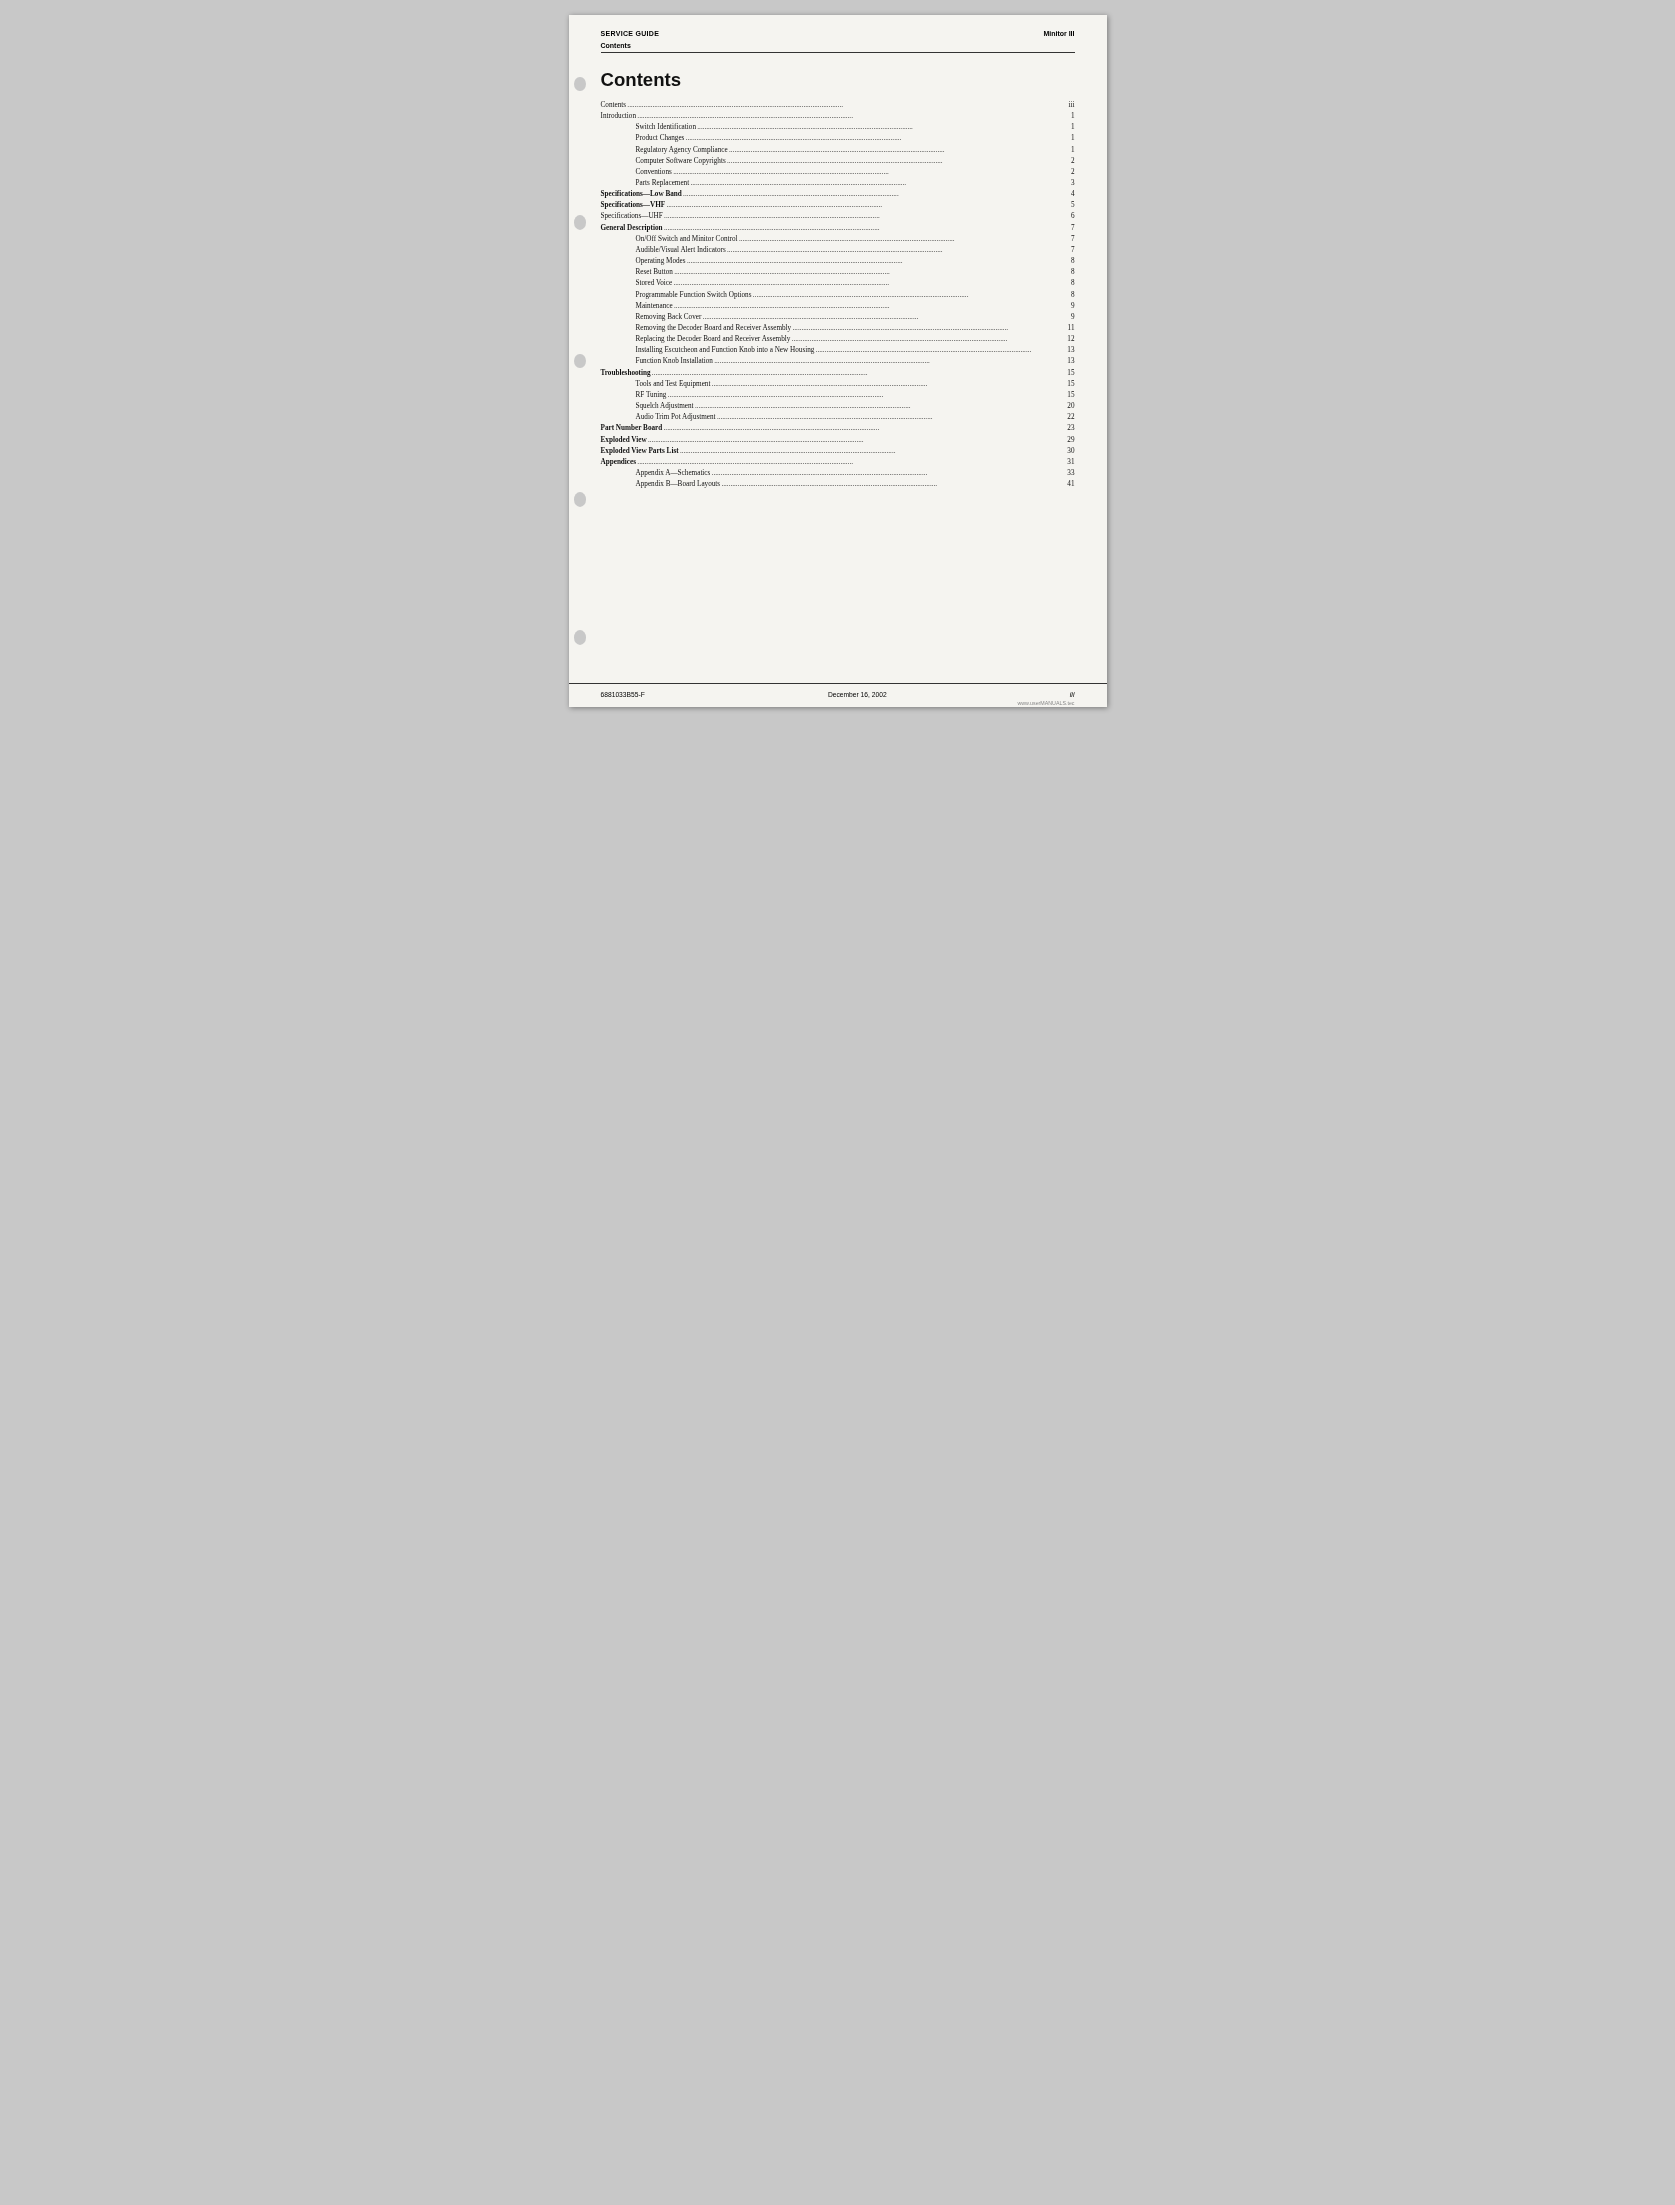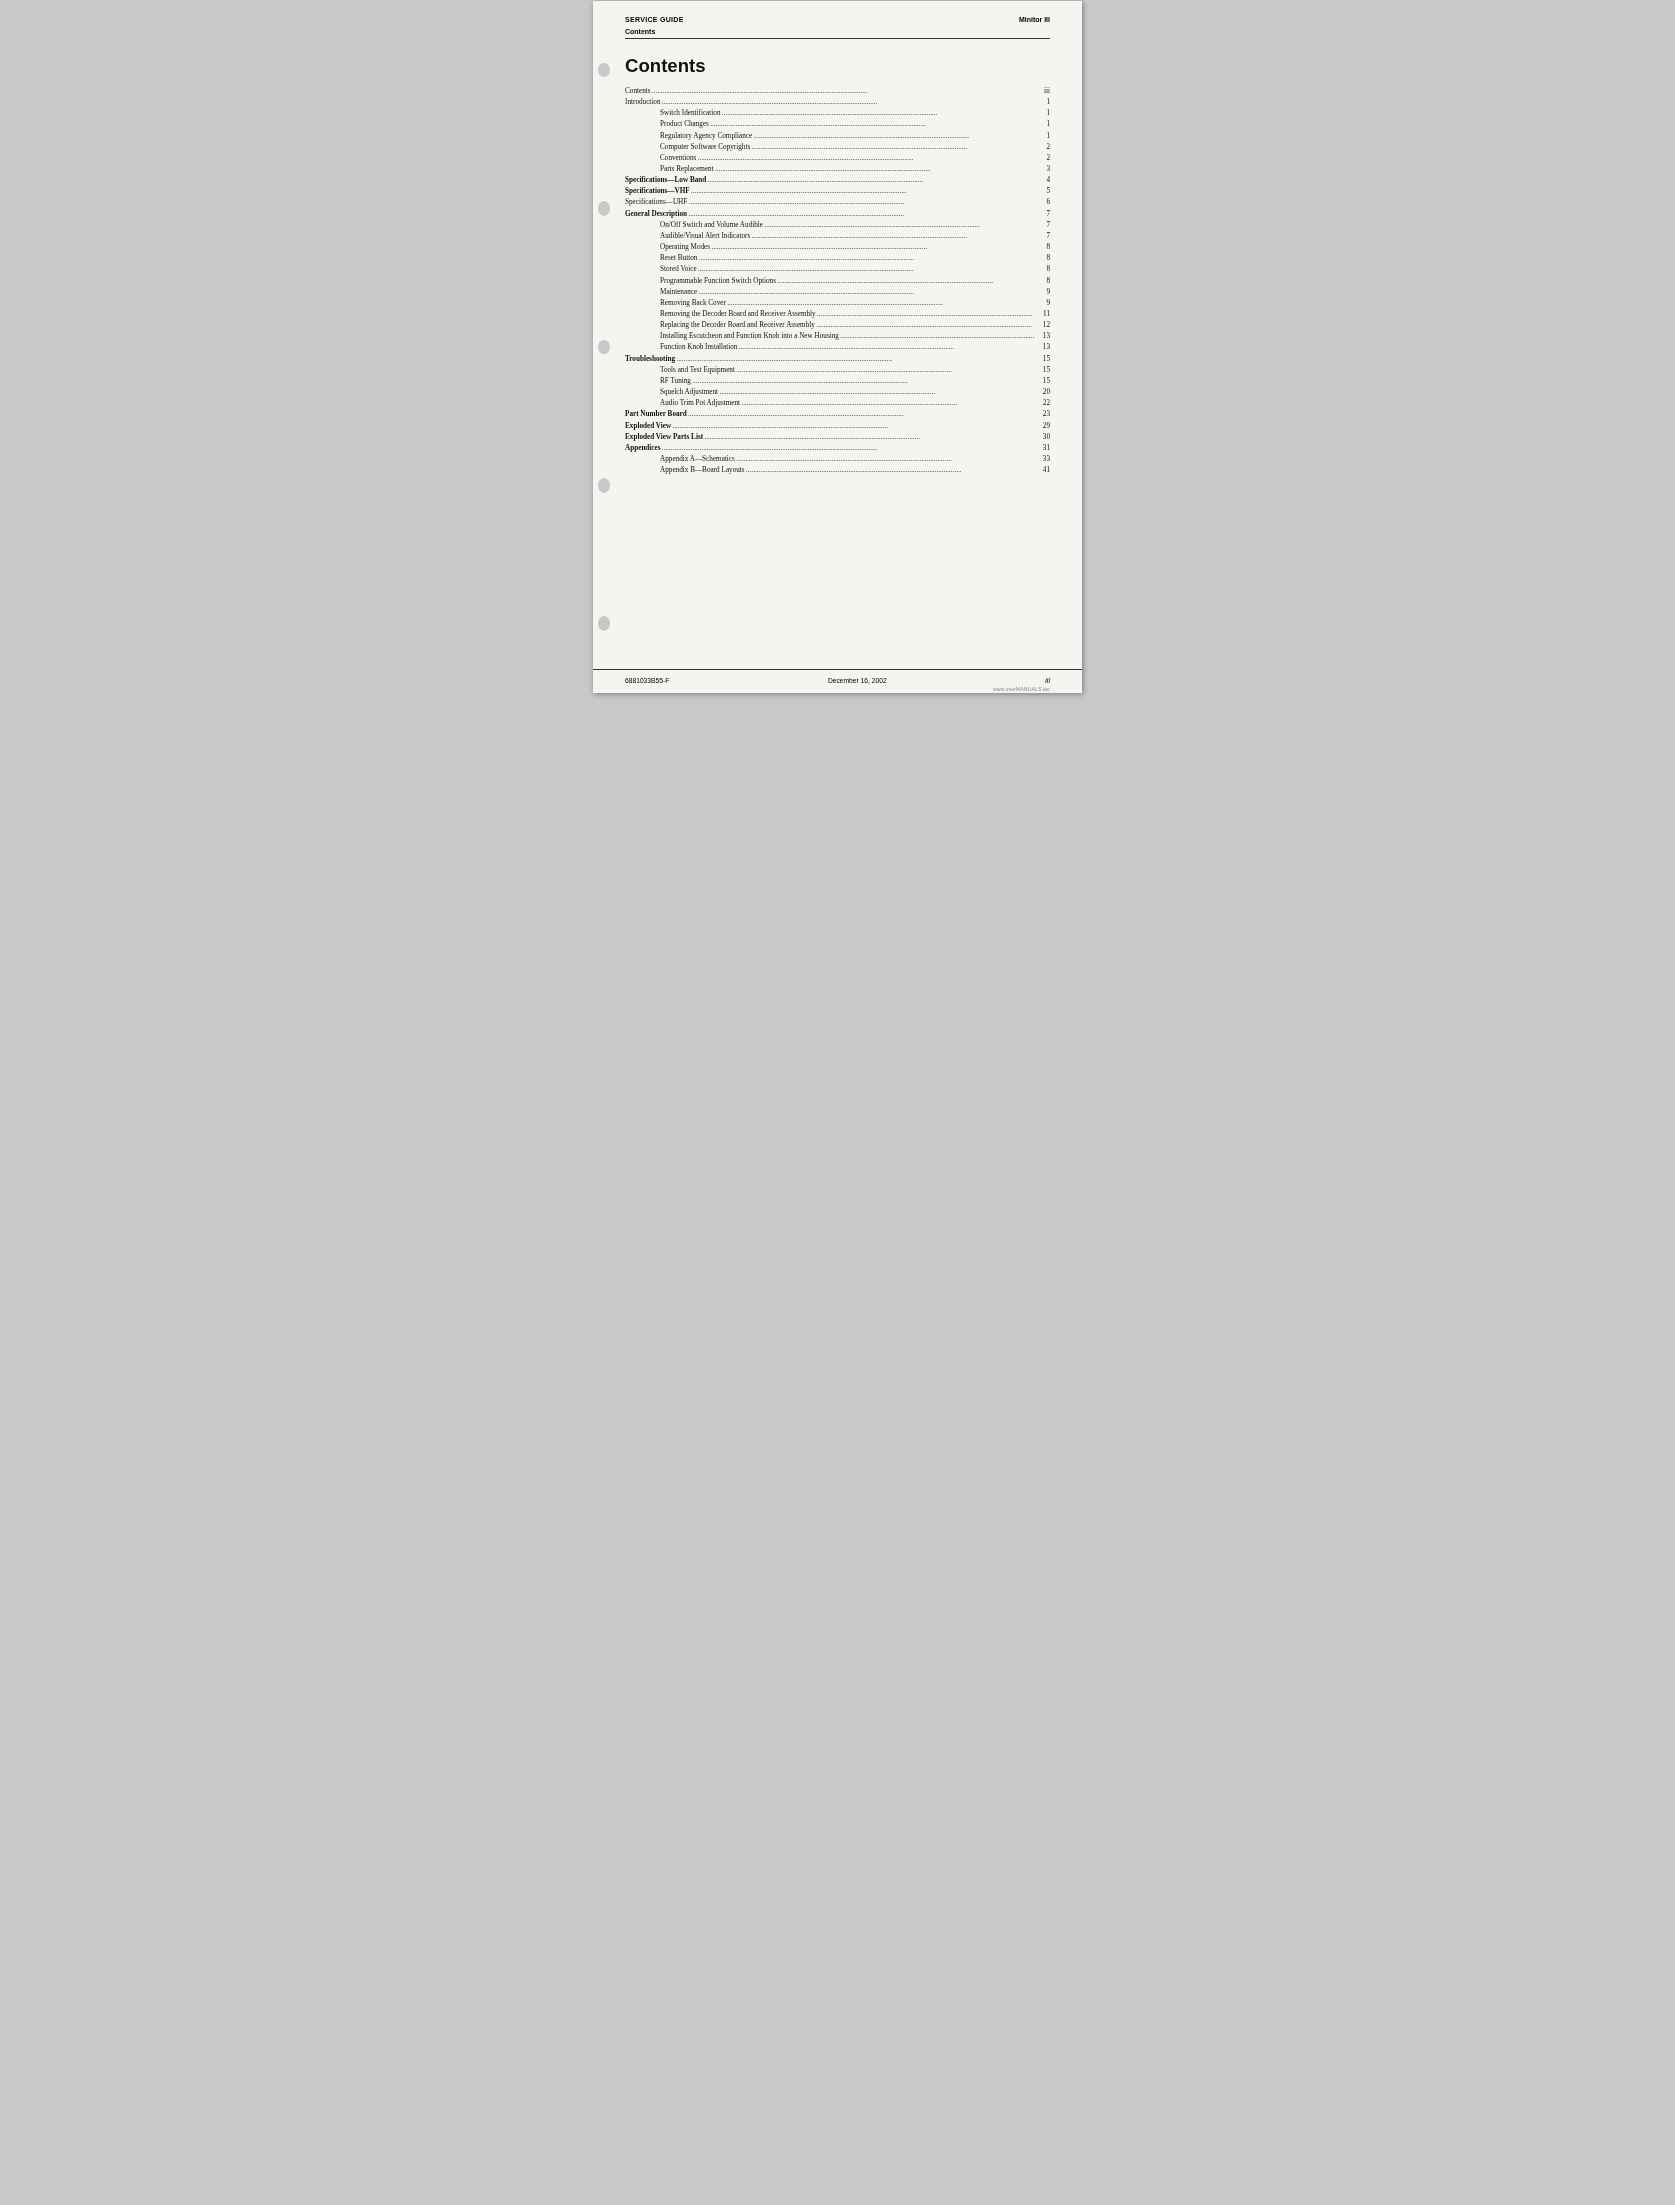--- a/index.html
+++ b/index.html
@@ -11,24 +11,24 @@
     body {
       background: #c8c8c8;
       display: flex;
       justify-content: center;
       align-items: flex-start;
       min-height: 100vh;
       font-family: 'Times New Roman', Times, serif;
     }
 
     .page {
-      width: 489px;
+      width: 538px;
       min-height: 692px;
       background: #f5f4f0;
-      margin: 1px auto;
+      margin: 15px auto;
       padding: 0;
       position: relative;
       box-shadow: 1.3px 1.3px 5.3px rgba(0,0,0,0.4);
     }
 
     .page-header {
       display: flex;
       justify-content: space-between;
       align-items: flex-start;
       padding: 14.6px 32px 4px 32px;
@@ -248,21 +248,21 @@
       <span class="toc-label" style="font-weight:normal;">Specifications—UHF</span>
       <span class="toc-dots"> ........................................................................................................................ </span>
       <span class="toc-page">6</span>
     </div>
         <div class="toc-entry bold-entry">
       <span class="toc-label" style="font-weight:bold;">General Description</span>
       <span class="toc-dots"> ........................................................................................................................ </span>
       <span class="toc-page">7</span>
     </div>
         <div class="toc-entry indent1">
-      <span class="toc-label" style="">On/Off Switch and Volume Audible</span>
+      <span class="toc-label" style="">On/Off Switch and Minitor Control</span>
       <span class="toc-dots"> ........................................................................................................................ </span>
       <span class="toc-page">7</span>
     </div>
         <div class="toc-entry indent1">
       <span class="toc-label" style="">Audible/Visual Alert Indicators</span>
       <span class="toc-dots"> ........................................................................................................................ </span>
       <span class="toc-page">7</span>
     </div>
         <div class="toc-entry indent1">
       <span class="toc-label" style="">Operating Modes</span>

